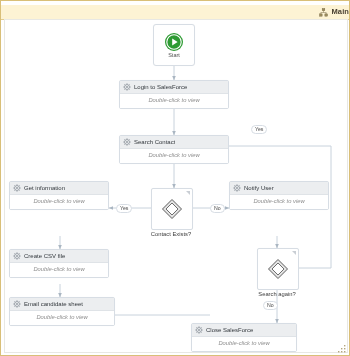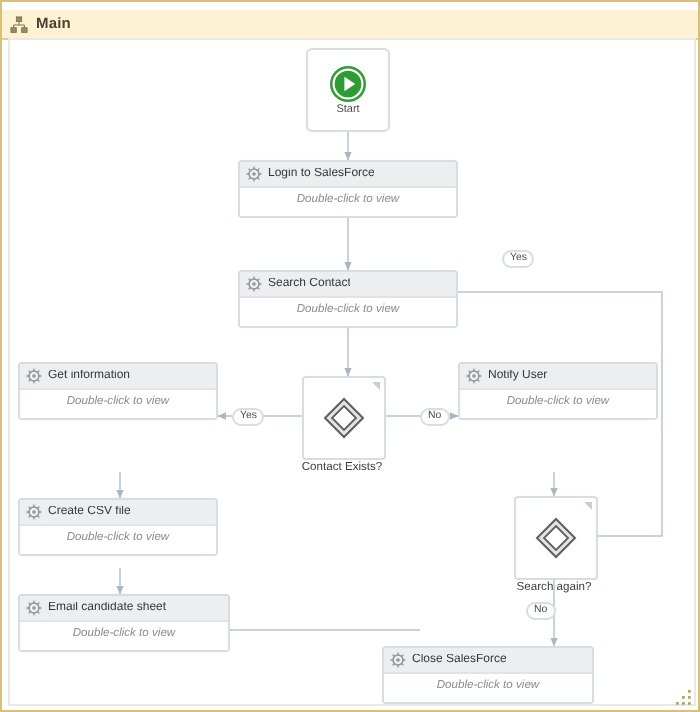--- a/index.html
+++ b/index.html
@@ -28,20 +28,21 @@
     position: absolute;
     left: 0; top: 4px;
     width: 100%;
     height: 15px;
     box-sizing: border-box;
     background: #fdf3d4;
     border-bottom: 1px solid #e3cd8e;
     display: flex;
     align-items: center;
     padding-left: 4px;
+    justify-content: flex-end;
   }
   #title-bar .tb-icon {
     width: 9px; height: 9px;
     margin-right: 4px;
     flex: 0 0 auto;
     display: block;
   }
   #title-bar .tb-text {
     font-size: 7.5px;
     font-weight: bold;

